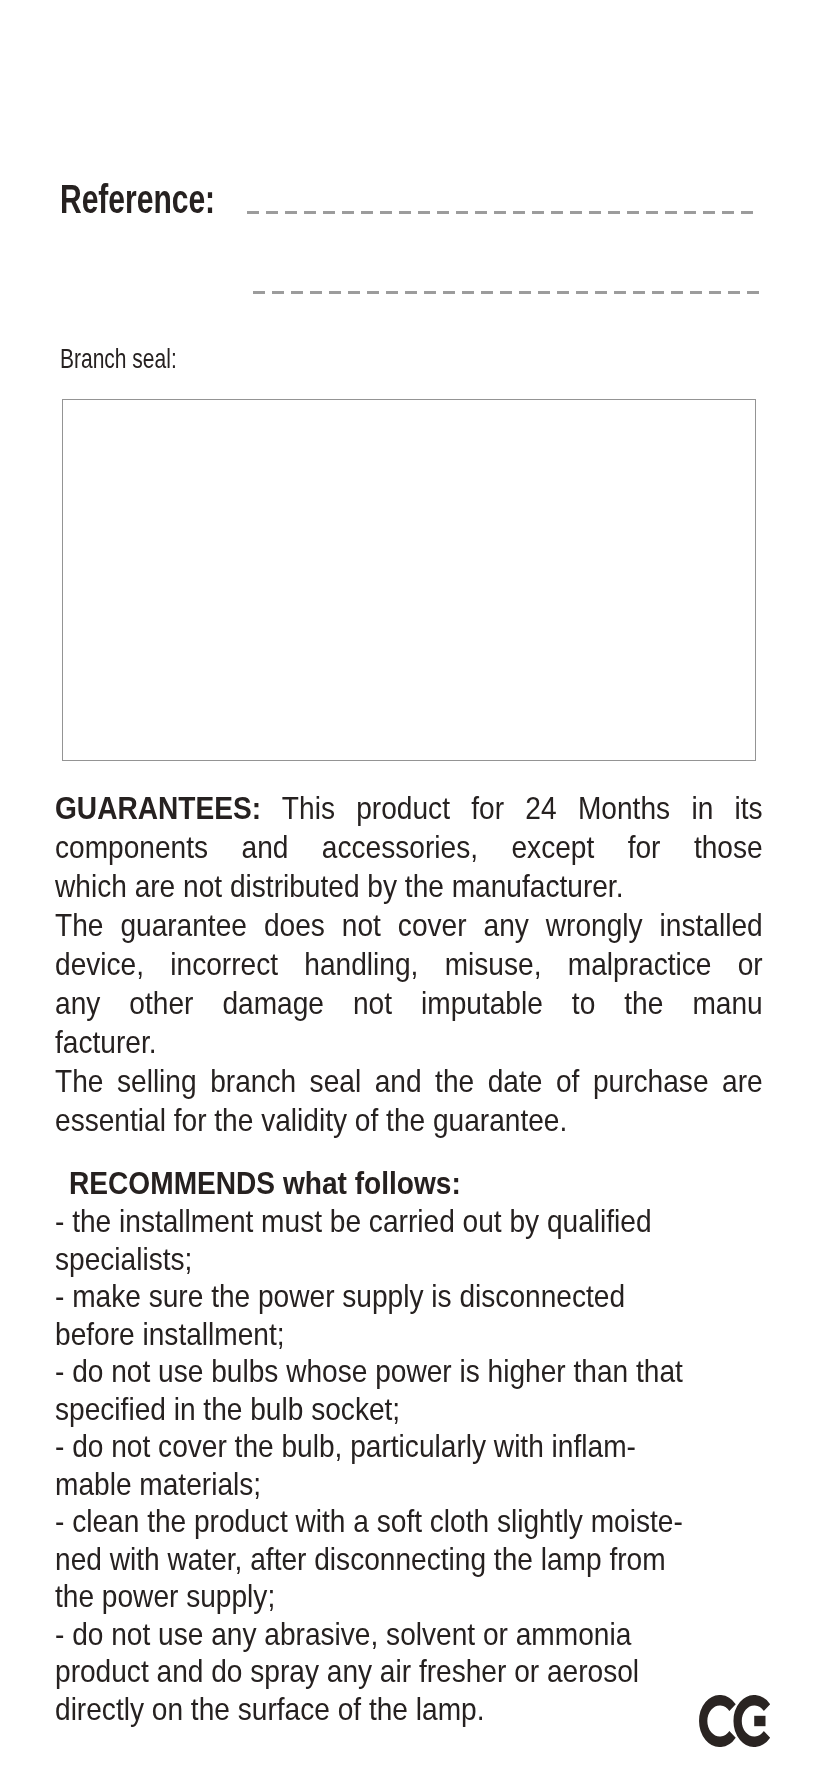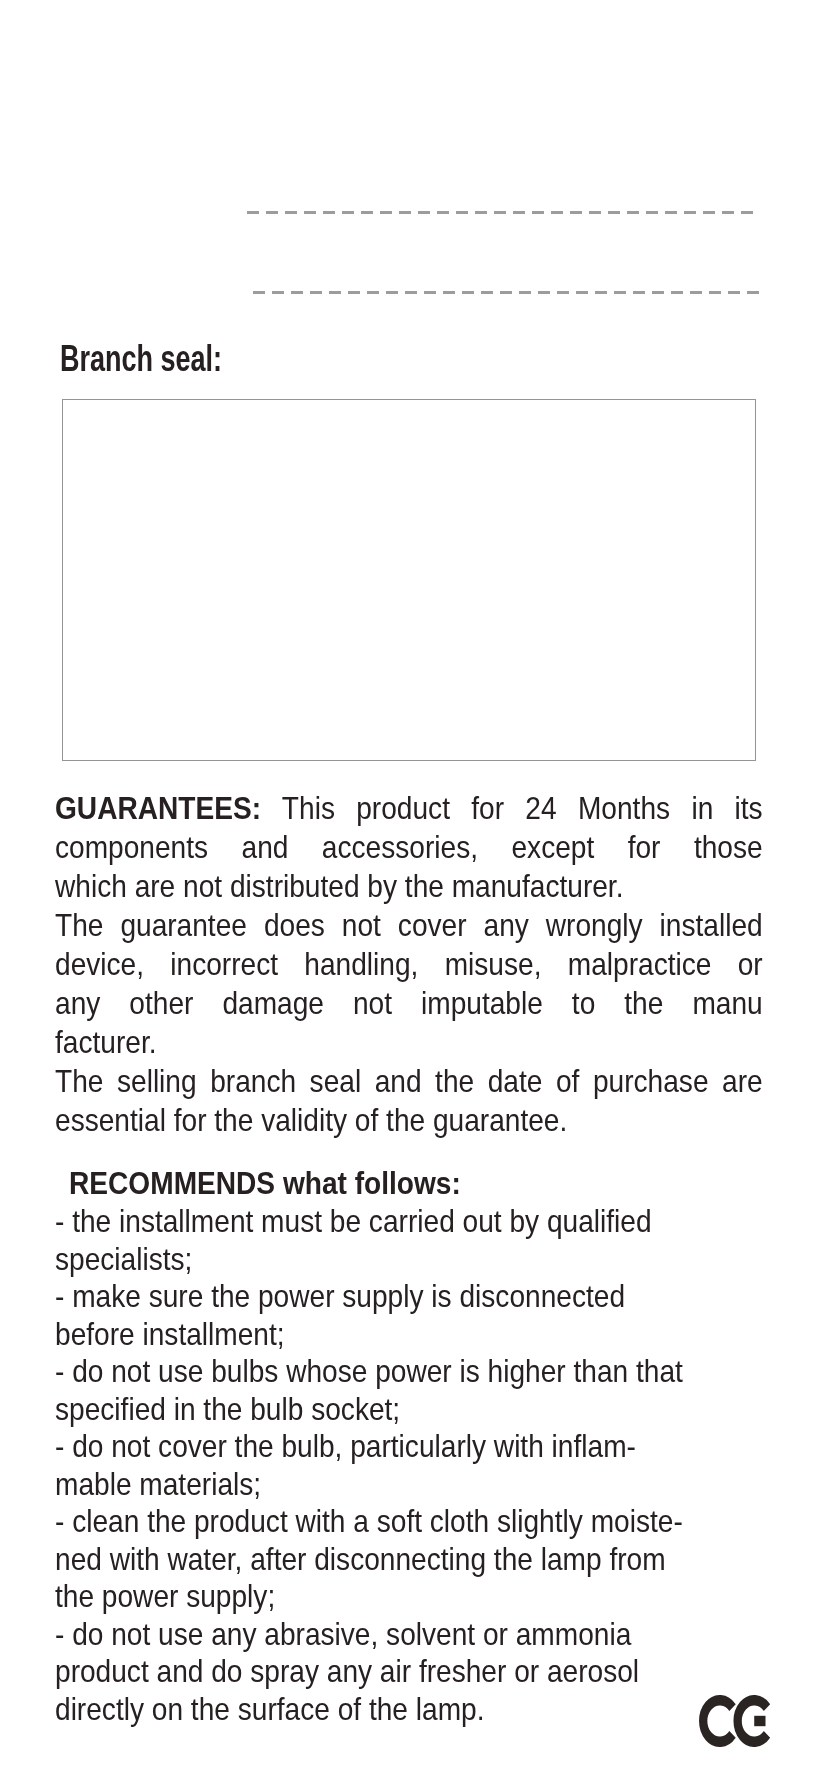--- a/index.html
+++ b/index.html
@@ -23,23 +23,23 @@
   }
   .field-label .squish,
   .plain-label .squish {
     display: inline-block;
     transform: scaleX(0.75);
     transform-origin: 0 50%;
   }
   .plain-label {
     position: absolute;
     left: 60px;
-    font-size: 36px;
+    font-size: 28px;
     line-height: 40px;
-    font-weight: bold;
+    font-weight: normal;
     white-space: nowrap;
     text-align: center;
   }
   .dash-line {
     position: absolute;
     height: 3px;
     background: repeating-linear-gradient(90deg,
       #9c9c9c 0px, #9c9c9c 12px,
       transparent 12px, transparent 19px);
   }
@@ -77,20 +77,23 @@
     position: absolute;
     left: 699px;
     top: 1695px;
   }
 </style>
 </head>
 <body>
 
 <div class="page">
 
+  <div class="field-label" style="top:179px">
+    <span class="squish">Reference:</span>
+  </div>
   <div class="dash-line" style="left:247px; top:211px; width:511px"></div>
 
   <div class="dash-line" style="left:253px; top:291px; width:506px"></div>
 
   <div class="plain-label" style="top:339px">
     <span class="squish">Branch seal:</span>
   </div>
   <div class="seal-box"></div>
 
   <div class="text-block">

